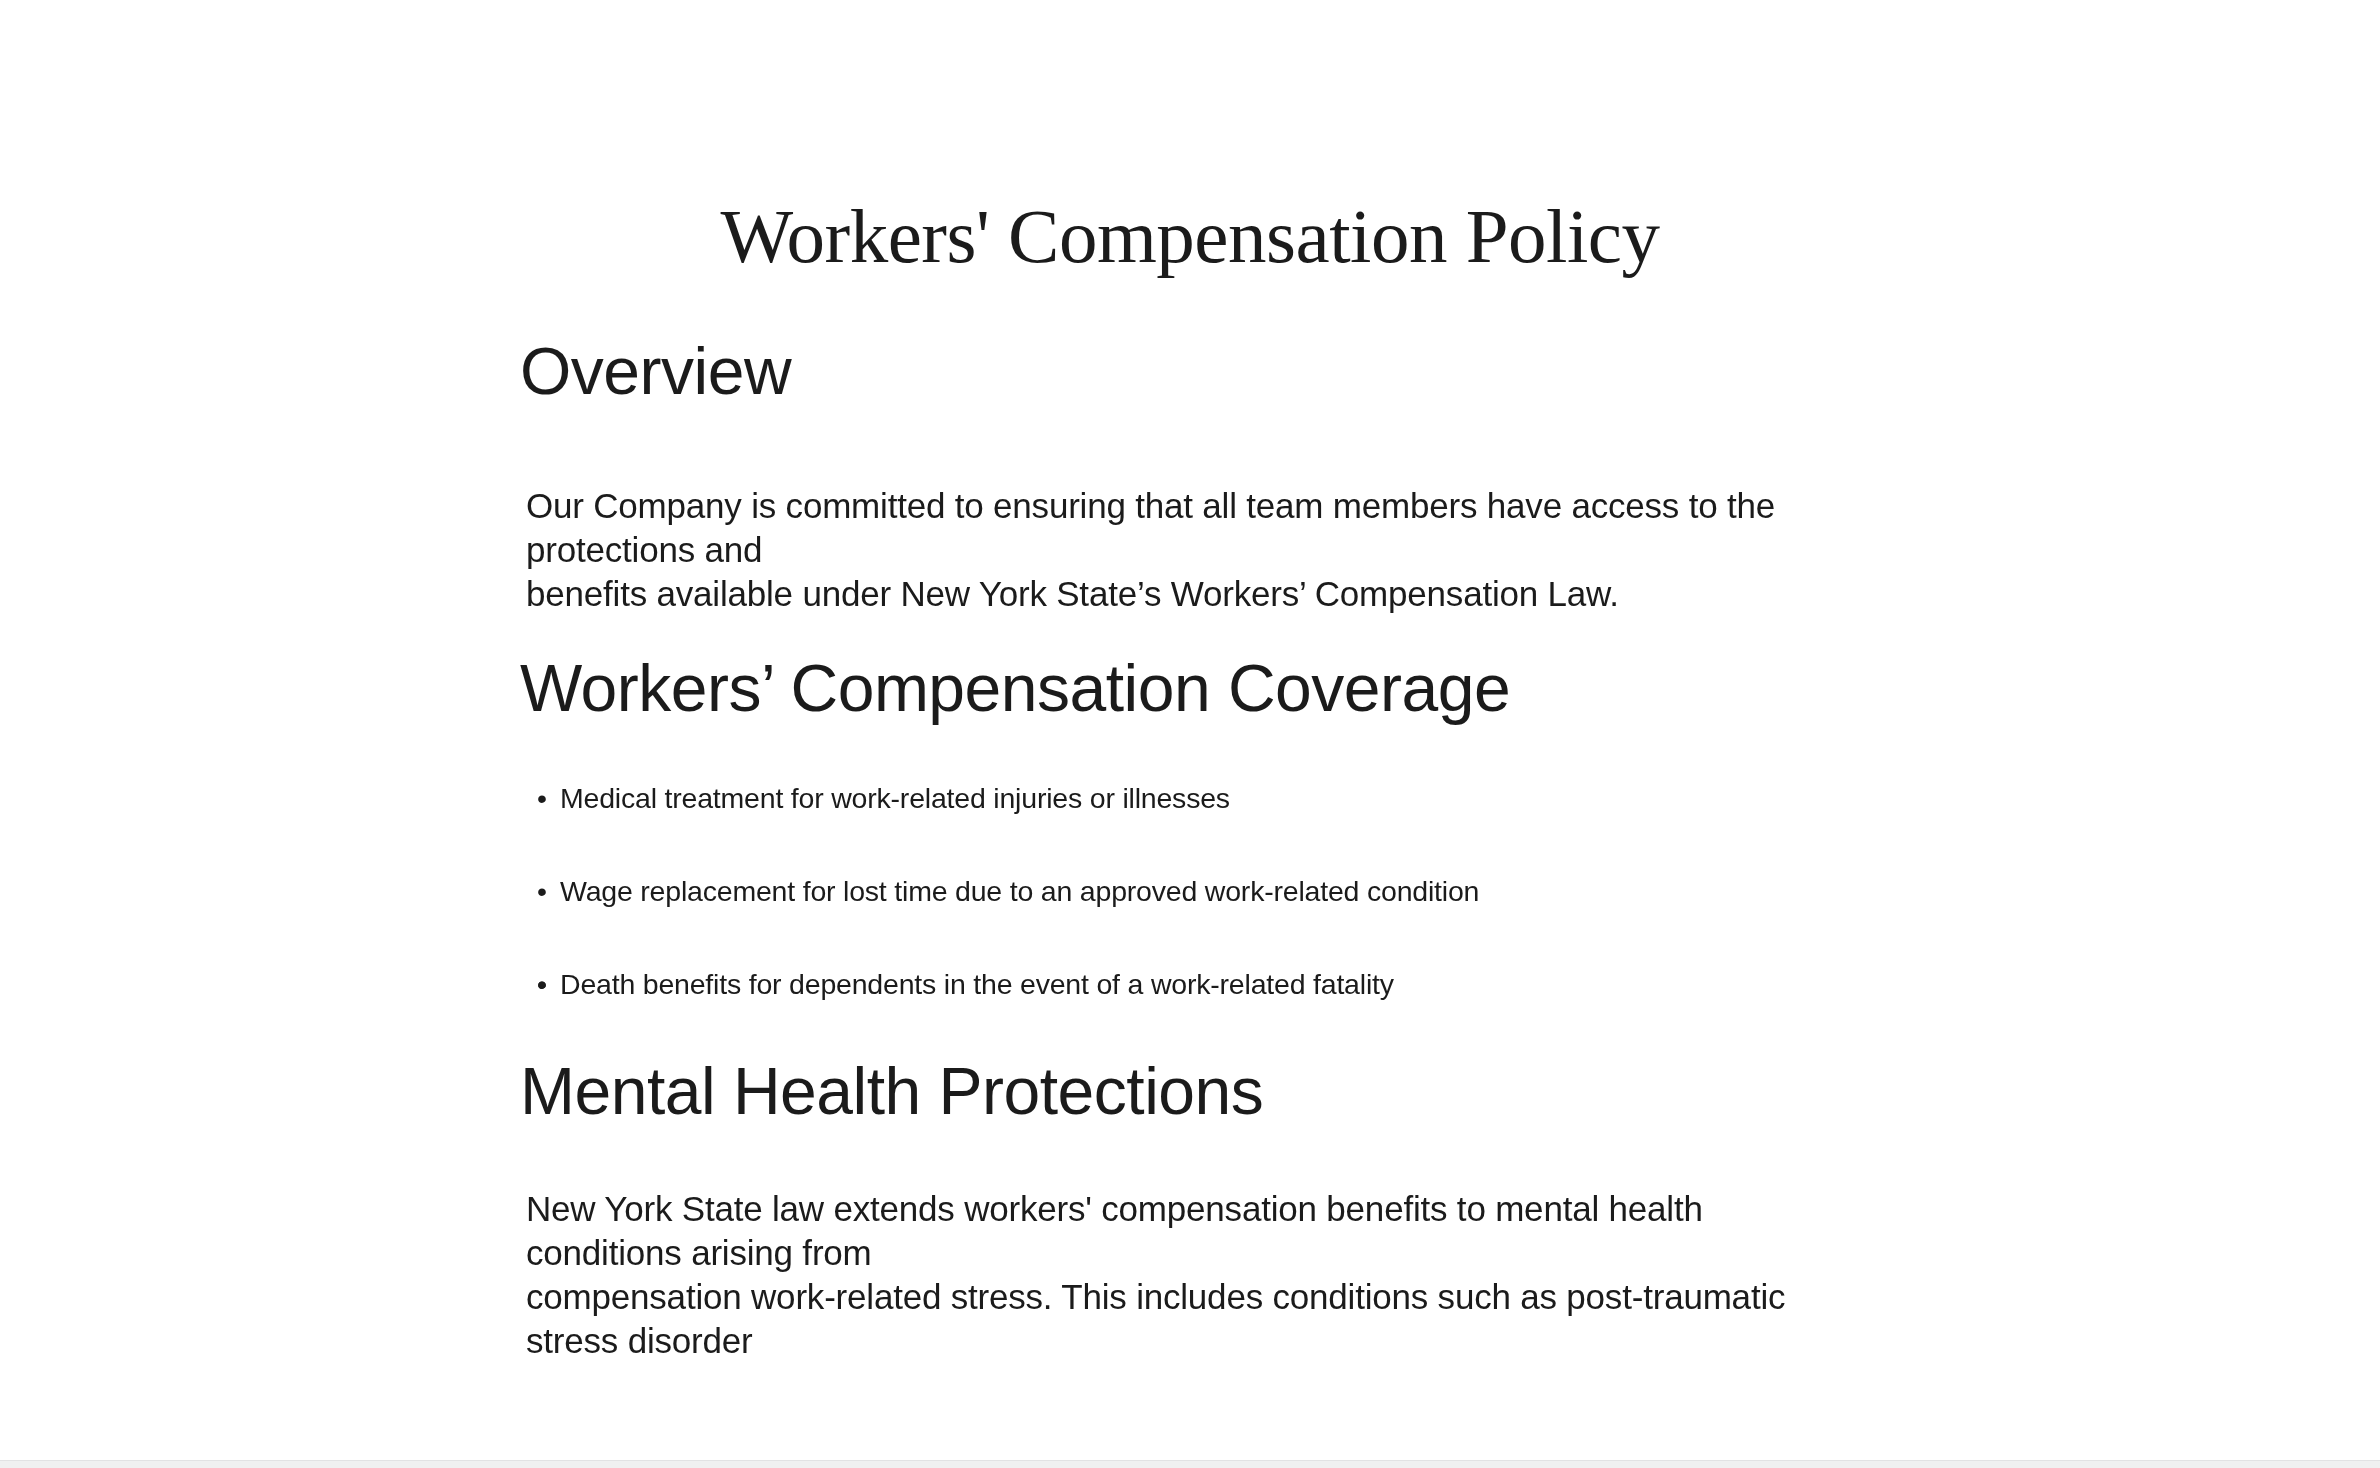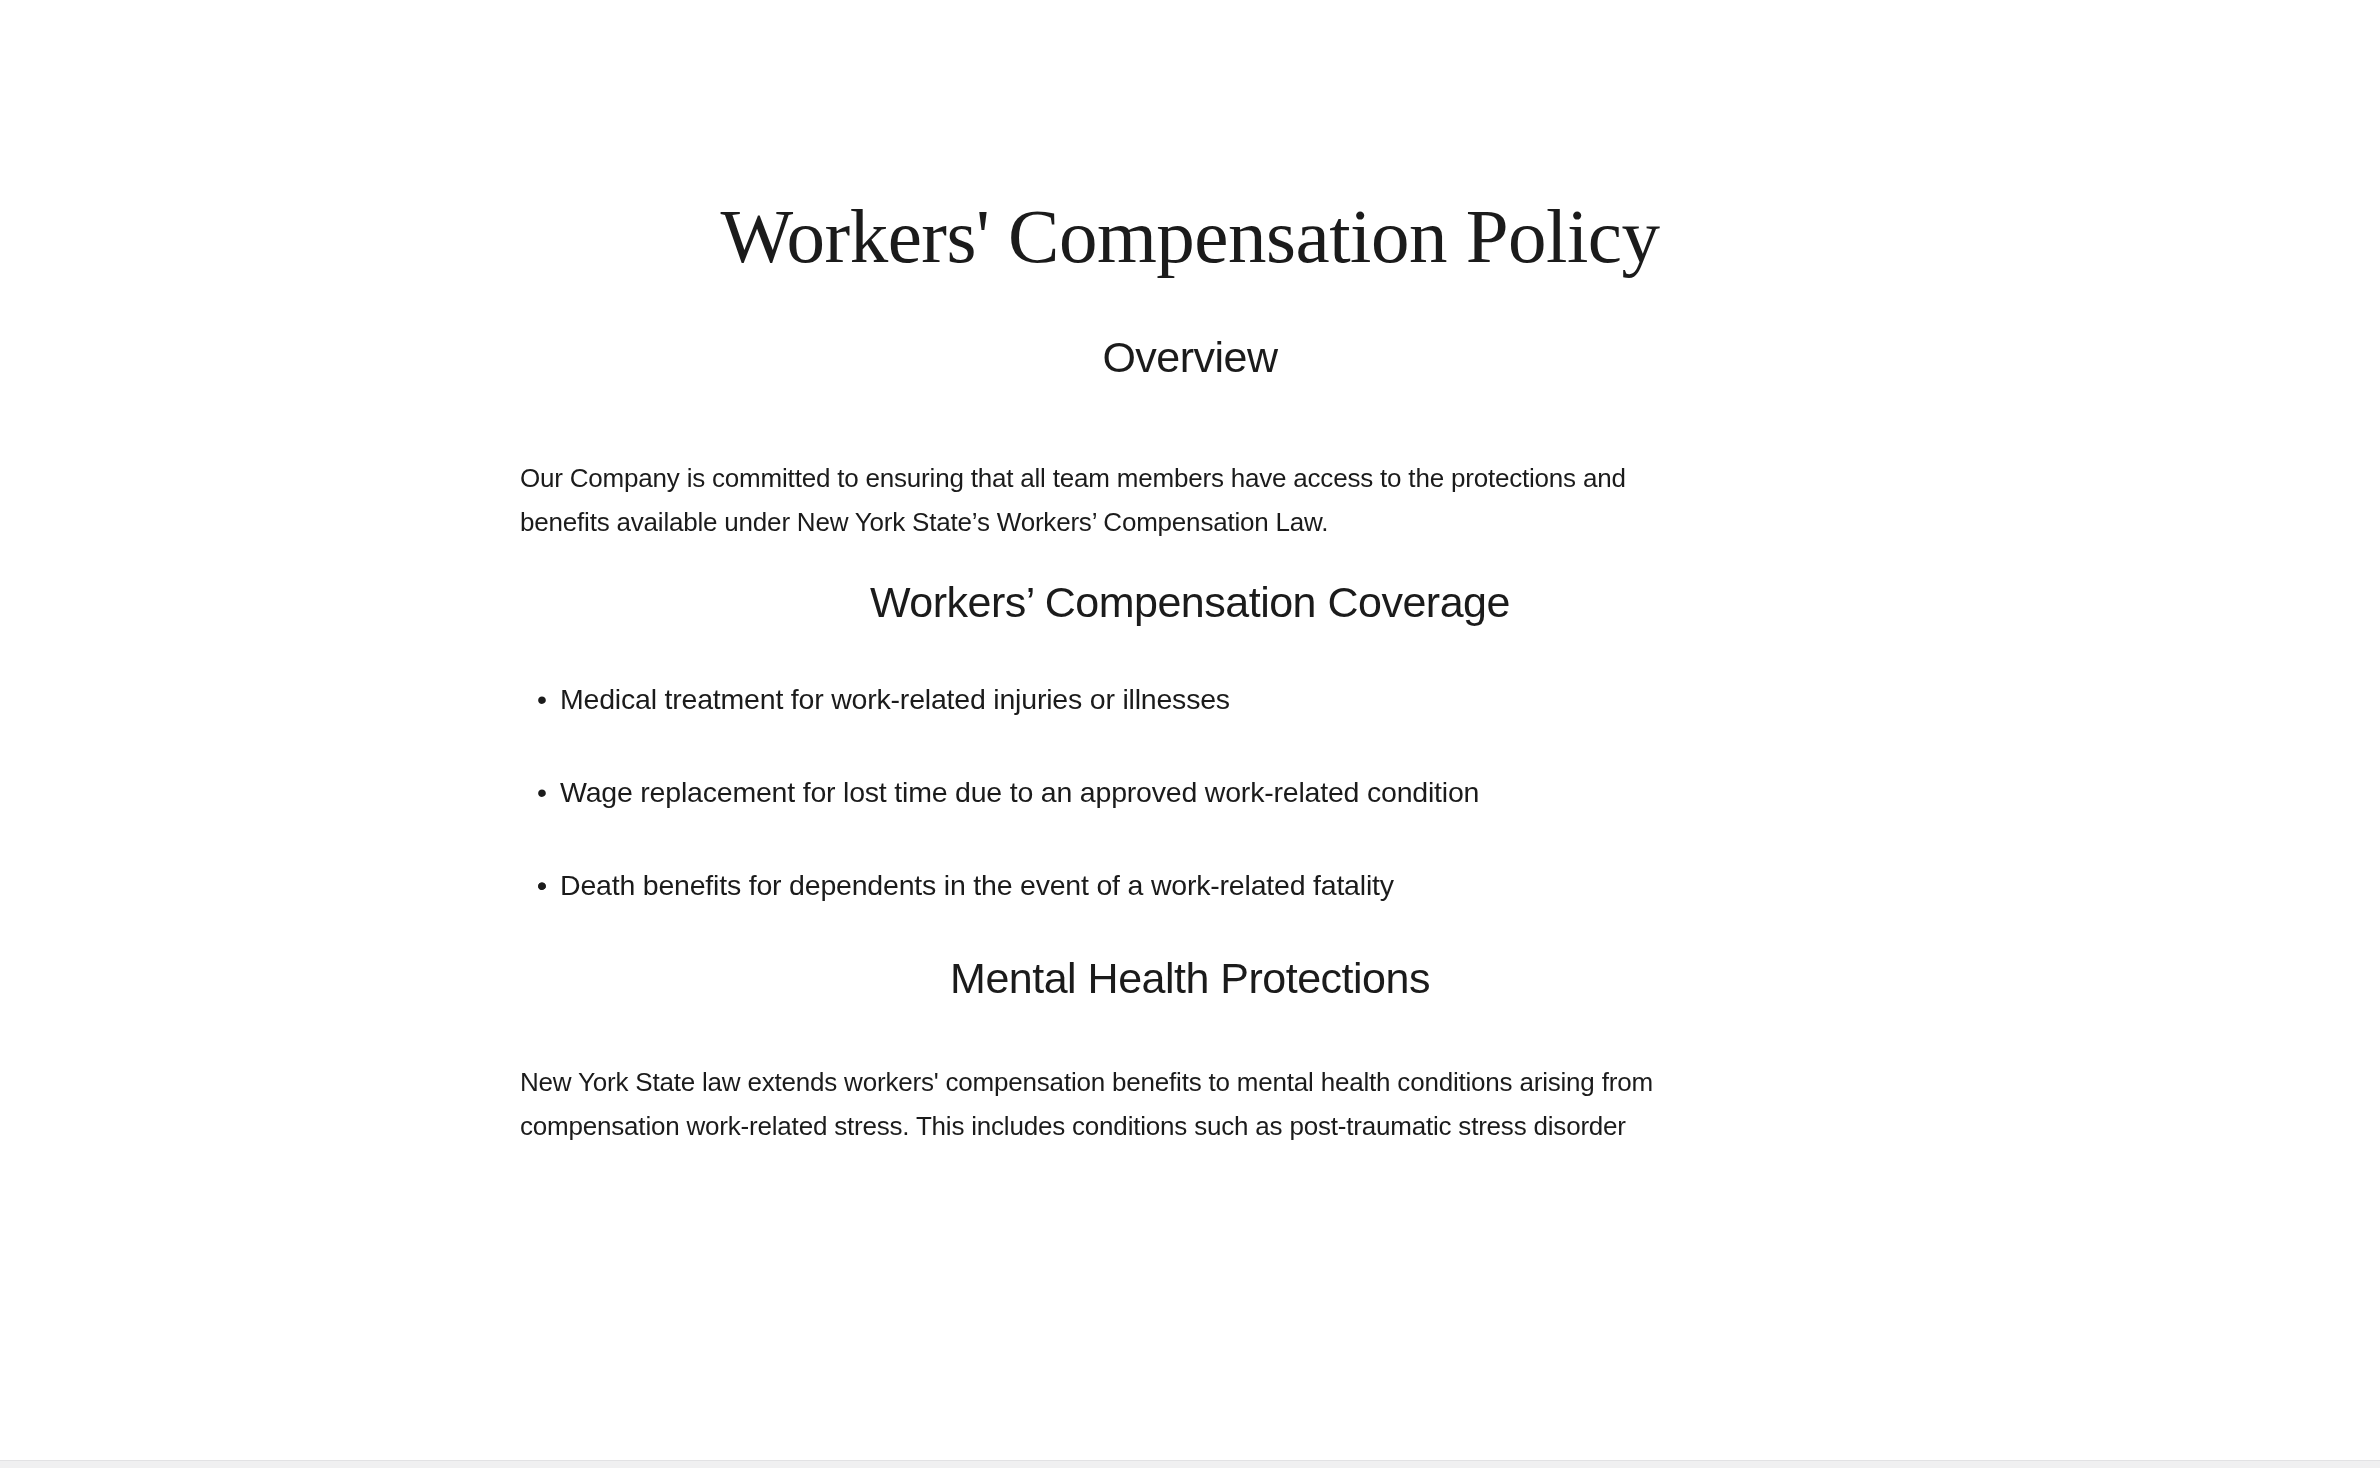--- a/index.html
+++ b/index.html
@@ -23,35 +23,35 @@
   h1 {
     font-size: 77px;
     font-weight: 400;
     line-height: 1.2;
     text-align: center;
     margin: 0;
     letter-spacing: -0.5px;
     font-family: Liberation Serif, serif;
   }
   h2 {
-    font-size: 43px;
+    font-size: 66px;
     font-weight: 400;
     line-height: 1.2;
-    text-align: center;
+    text-align: left;
     letter-spacing: -0.5px;
     margin: 0;
   }
   .h2-overview { margin-top: 50px; }
   .h2-coverage { margin-top: 33px; }
   .h2-mental   { margin-top: 46px; }
   p {
-    font-size: 26px;
+    font-size: 35px;
     line-height: 44px;
     letter-spacing: -0.2px;
-    margin: 0;
+    margin: 6px;
   }
   .p-overview { margin-top: 72px; }
   .p-coverage { margin-top: 58px; }
   .p-mental   { margin-top: 56px; }
   .line { display: block; }
   ul {
     list-style: none;
     margin: 48px 0 0 0;
     padding: 0 0 0 17px;
   }

